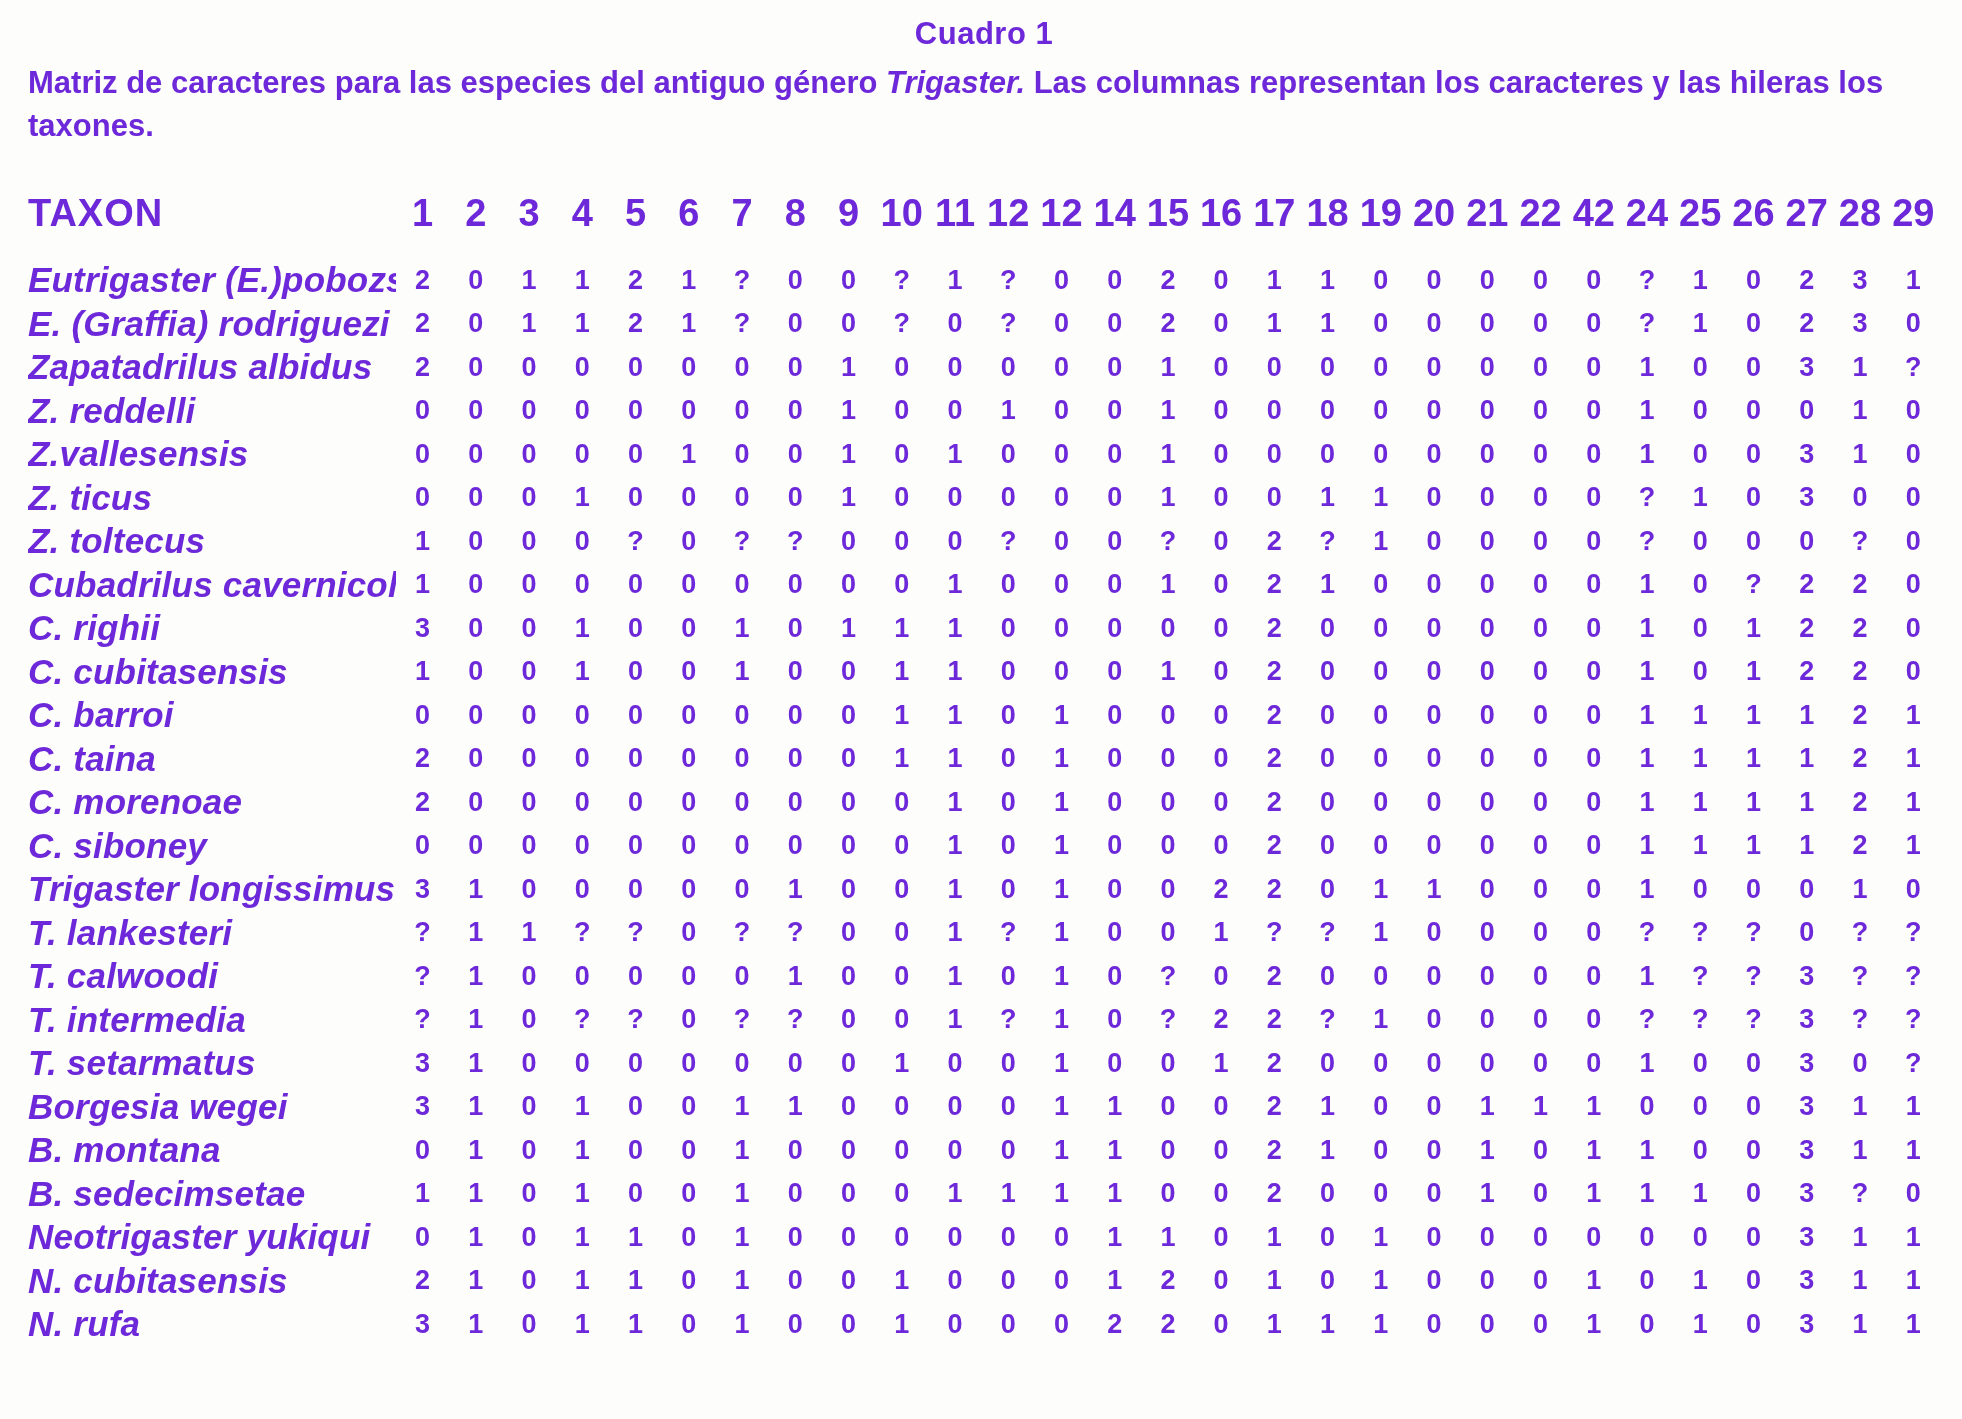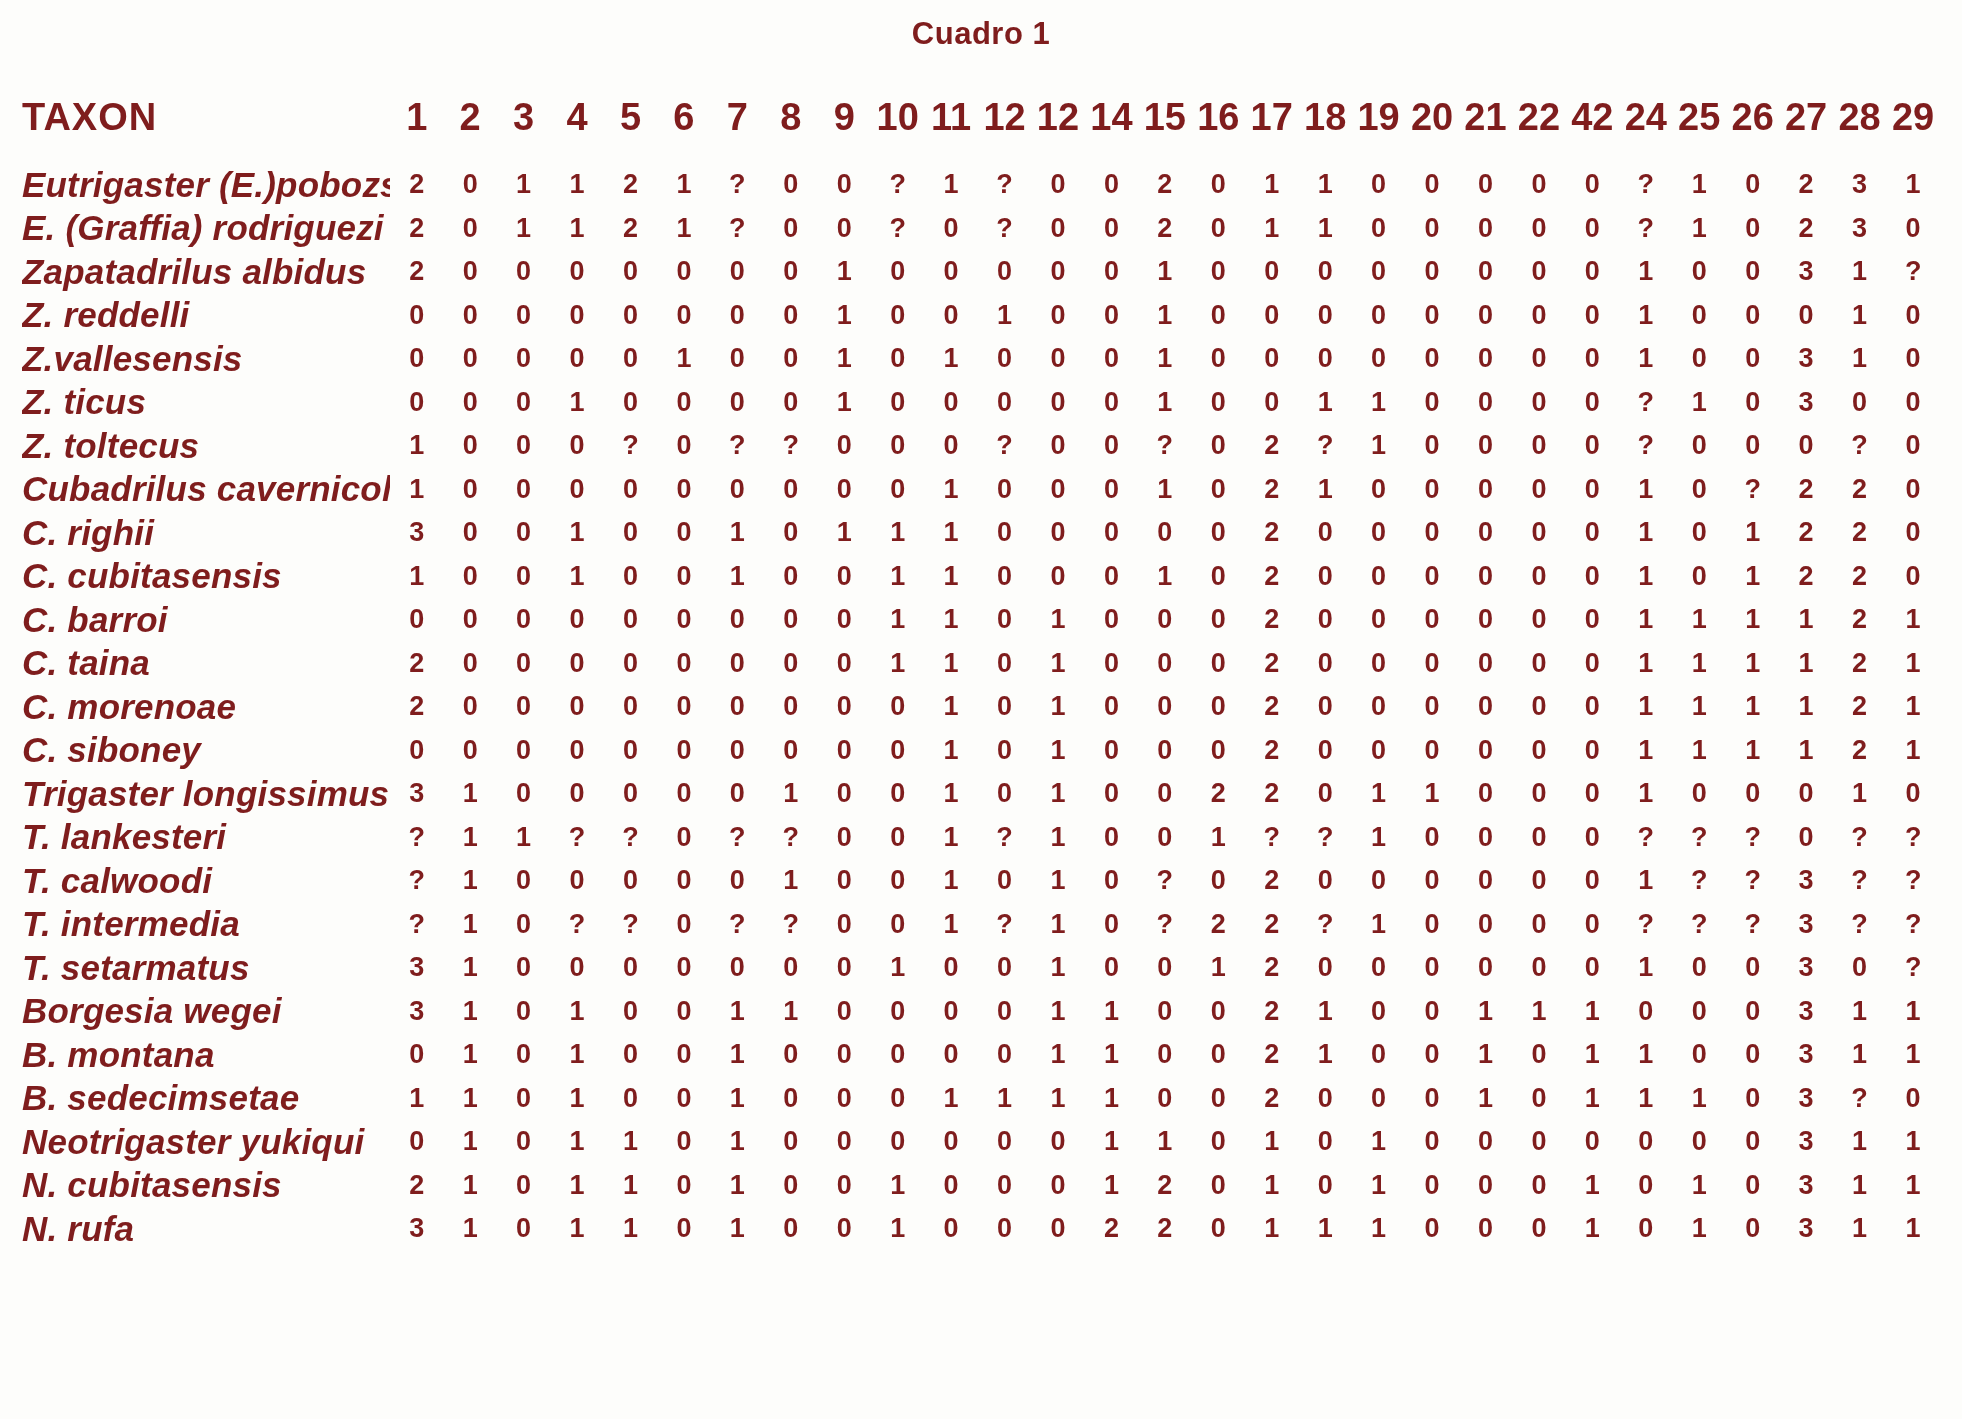--- a/index.html
+++ b/index.html
@@ -5,24 +5,24 @@
   html, body {
     margin: 0;
     padding: 0;
     background: #f4f4f1;
   }
   .page {
     position: relative;
     width: 1962px;
     height: 1419px;
     background: #fdfdfb;
-    color: #7f1d1d;
+    color: #6d28d9;
     font-family: "Liberation Sans", sans-serif;
     box-sizing: border-box;
-    padding: 10px 22px 0 22px;
+    padding: 10px 22px 0 28px;
     overflow: hidden;
   }
   .title {
     text-align: center;
     font-weight: bold;
     font-size: 31px;
     margin: 6px 0 10px 0;
     letter-spacing: 0.5px;
   }
   .caption {
@@ -71,20 +71,21 @@
     letter-spacing: 0.2px;
   }
 </style>
 </head>
 <body>
 
 <div class="page">
 
   <div class="title">Cuadro 1</div>
 
+  <p class="caption"><span>Matriz de caracteres para las especies del antiguo género </span><span class="it">Trigaster.</span><span> Las columnas representan los caracteres y las hileras los taxones.</span></p>
 
   <table class="matrix">
     <thead>
       <tr>
         <th class="taxon-head">TAXON</th>
 
       <th>1</th>
           <th>2</th>
           <th>3</th>
           <th>4</th>

